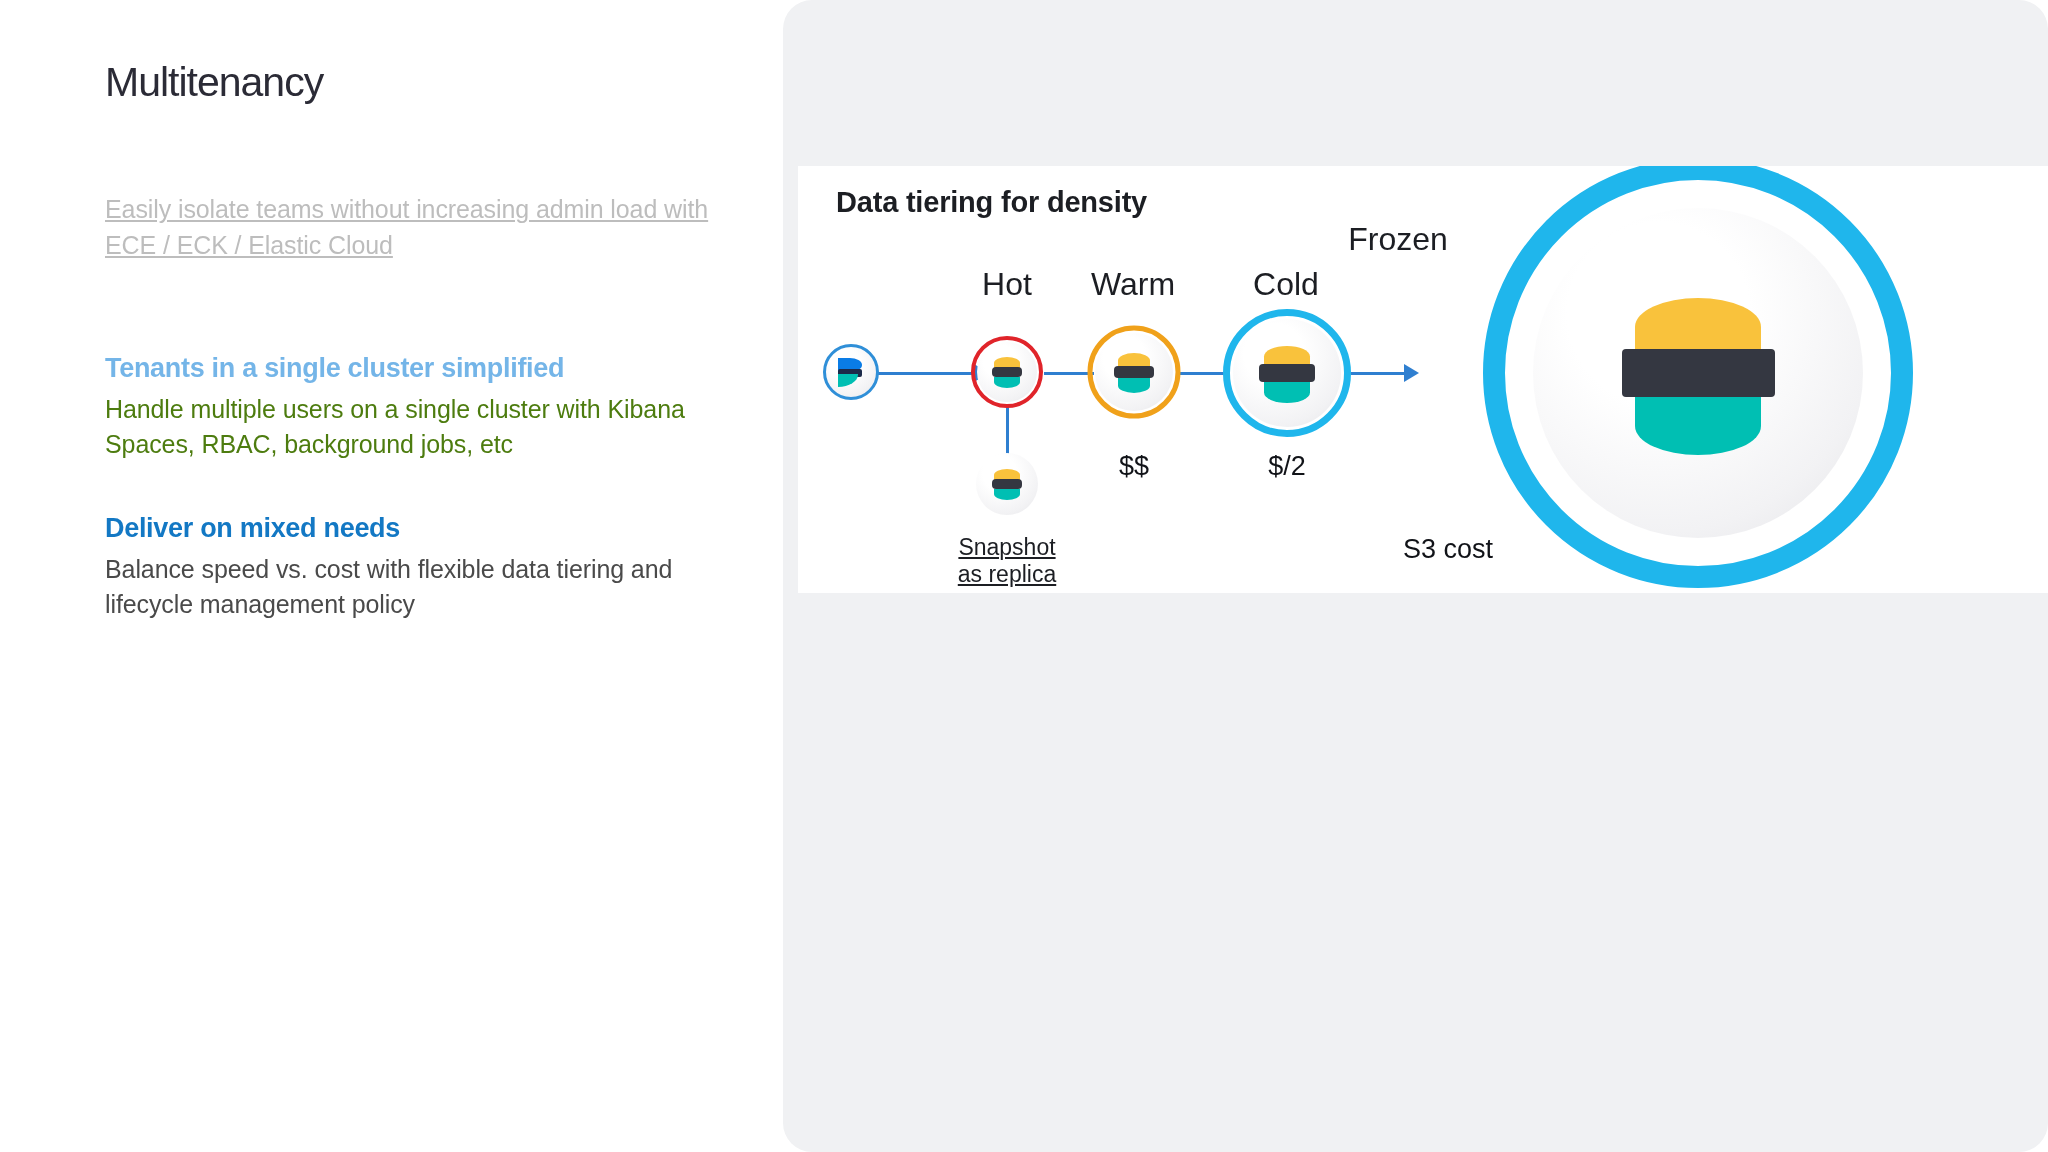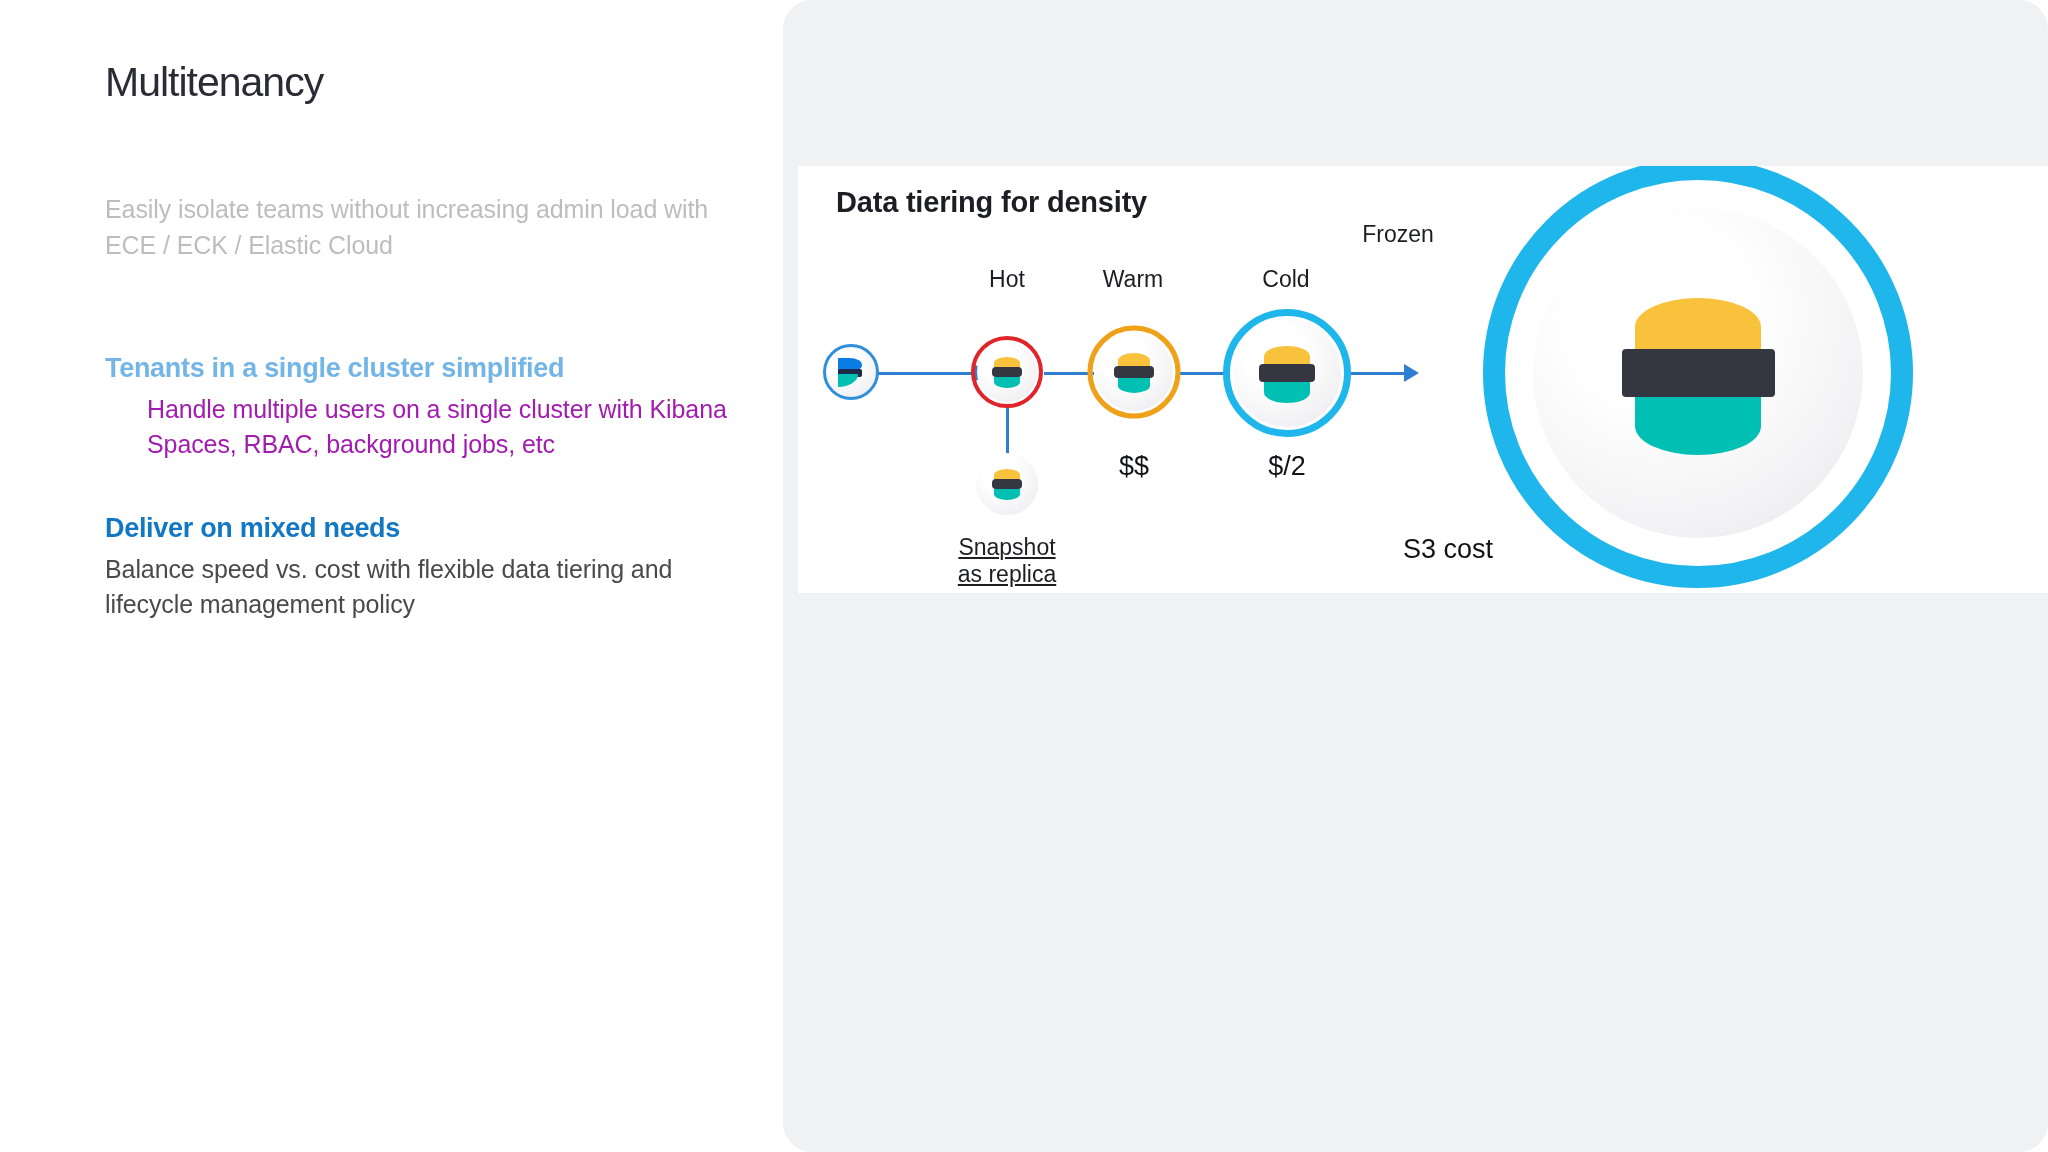--- a/index.html
+++ b/index.html
@@ -78,21 +78,21 @@
     font-size: 29px;
     font-weight: bold;
     color: #1c1e23;
     letter-spacing: -0.2px;
     white-space: nowrap;
   }
 
   
   .tier-label {
     position: absolute;
-    font-size: 23px;
+    font-size: 32px;
     color: #1c1e23;
     text-align: center;
     white-space: nowrap;
     transform: translateX(-50%);
   }
   
   .cost-label {
     position: absolute;
     font-size: 27px;
     color: #111318;
@@ -192,26 +192,26 @@
 </head>
 <body>
 
 <div id="slide">
 
   <div id="left-panel">
 
     <div id="page-title" style="color: rgb(43, 43, 54);">Multitenancy</div>
 
     <div class="bullet-block" id="block-0">
-      <div class="bullet-body" style="color: rgb(189, 189, 189);">Easily isolate teams without increasing admin load with ECE / ECK / Elastic Cloud</div>
+      <div class="bullet-body" style="color: rgb(189, 189, 189); text-decoration: underline;">Easily isolate teams without increasing admin load with ECE / ECK / Elastic Cloud</div>
     </div>
 
     <div class="bullet-block" id="block-1">
       <div class="bullet-heading" style="color: rgb(116, 181, 232);">Tenants in a single cluster simplified</div>
-      <div class="bullet-body" style="color: #a21caf; margin-left: 42px;">Handle multiple users on a single cluster with Kibana Spaces, RBAC, background jobs, etc</div>
+      <div class="bullet-body" style="color: #4d7c0f;">Handle multiple users on a single cluster with Kibana Spaces, RBAC, background jobs, etc</div>
     </div>
 
     <div class="bullet-block" id="block-2">
       <div class="bullet-heading" style="color: rgb(19, 120, 196);">Deliver on mixed needs</div>
       <div class="bullet-body" style="color: rgb(74, 74, 74);">Balance speed vs. cost with flexible data tiering and lifecycle management policy</div>
     </div>
   </div>
 
   <div id="right-panel">
     <div id="diagram-card">

